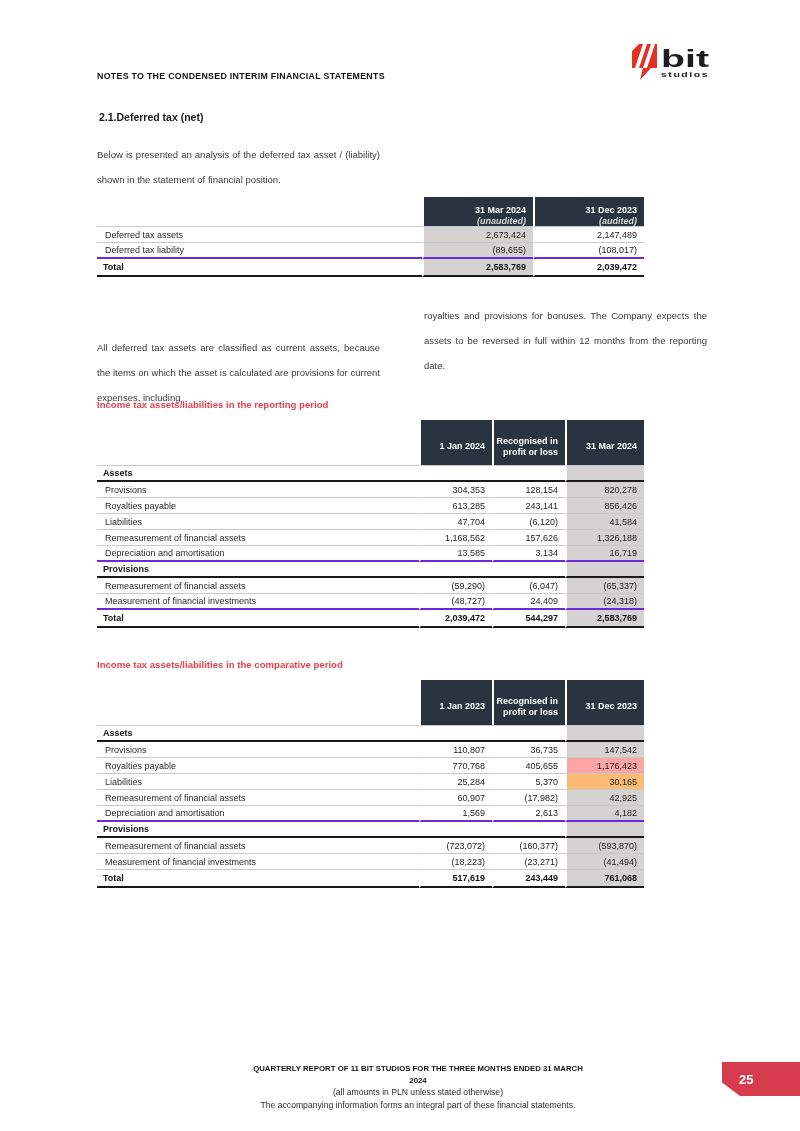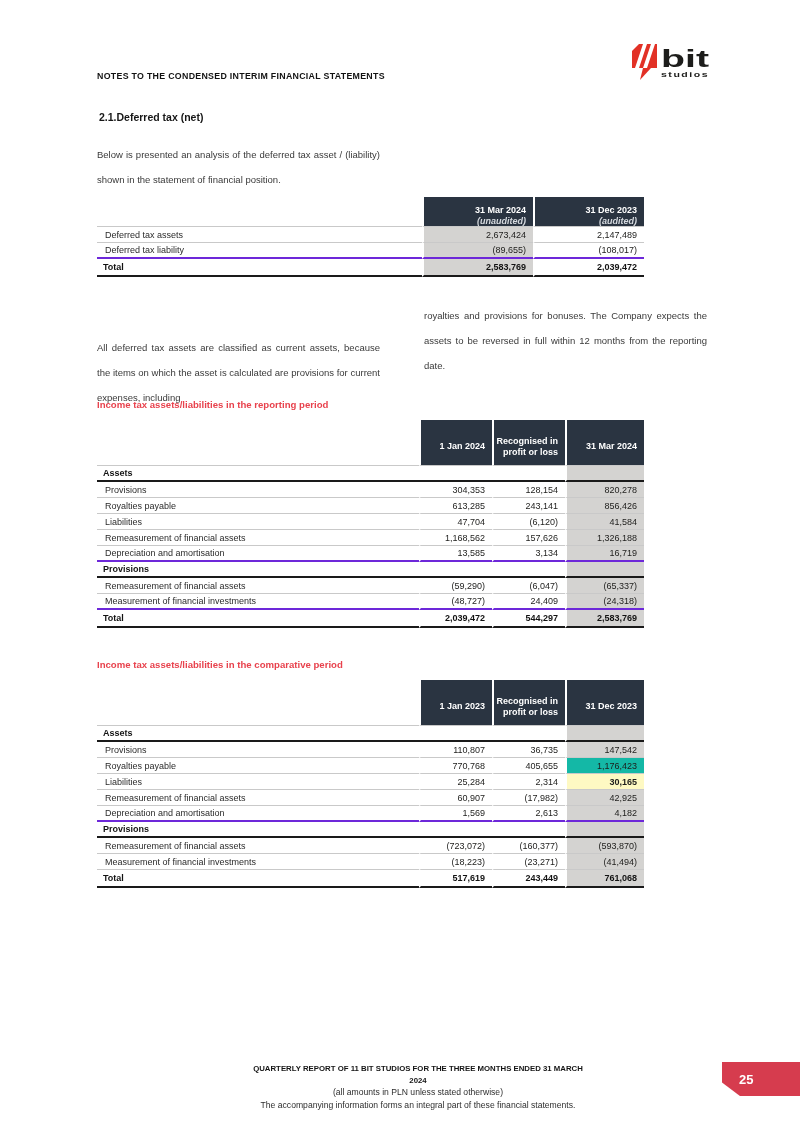--- a/index.html
+++ b/index.html
@@ -249,27 +249,27 @@
           <tr class="data">
             <td class="lbl">Provisions</td>
             <td class="val">110,807</td>
             <td class="val">36,735</td>
             <td class="val hl" style="background: rgb(212, 211, 209);">147,542</td>
           </tr>
           <tr class="data">
             <td class="lbl">Royalties payable</td>
             <td class="val">770,768</td>
             <td class="val">405,655</td>
-            <td class="val hl" style="background: #14b8a6;">1,176,423</td>
+            <td class="val hl" style="background: #fca5a5;">1,176,423</td>
           </tr>
           <tr class="data">
             <td class="lbl">Liabilities</td>
             <td class="val">25,284</td>
-            <td class="val">2,314</td>
-            <td class="val hl" style="background: #fef9c3; font-weight: bold;">30,165</td>
+            <td class="val">5,370</td>
+            <td class="val hl" style="background: #fdba74;">30,165</td>
           </tr>
           <tr class="data">
             <td class="lbl">Remeasurement of financial assets</td>
             <td class="val">60,907</td>
             <td class="val">(17,982)</td>
             <td class="val hl" style="background: rgb(212, 211, 209);">42,925</td>
           </tr>
           <tr class="data hb">
             <td class="lbl">Depreciation and amortisation</td>
             <td class="val">1,569</td>

